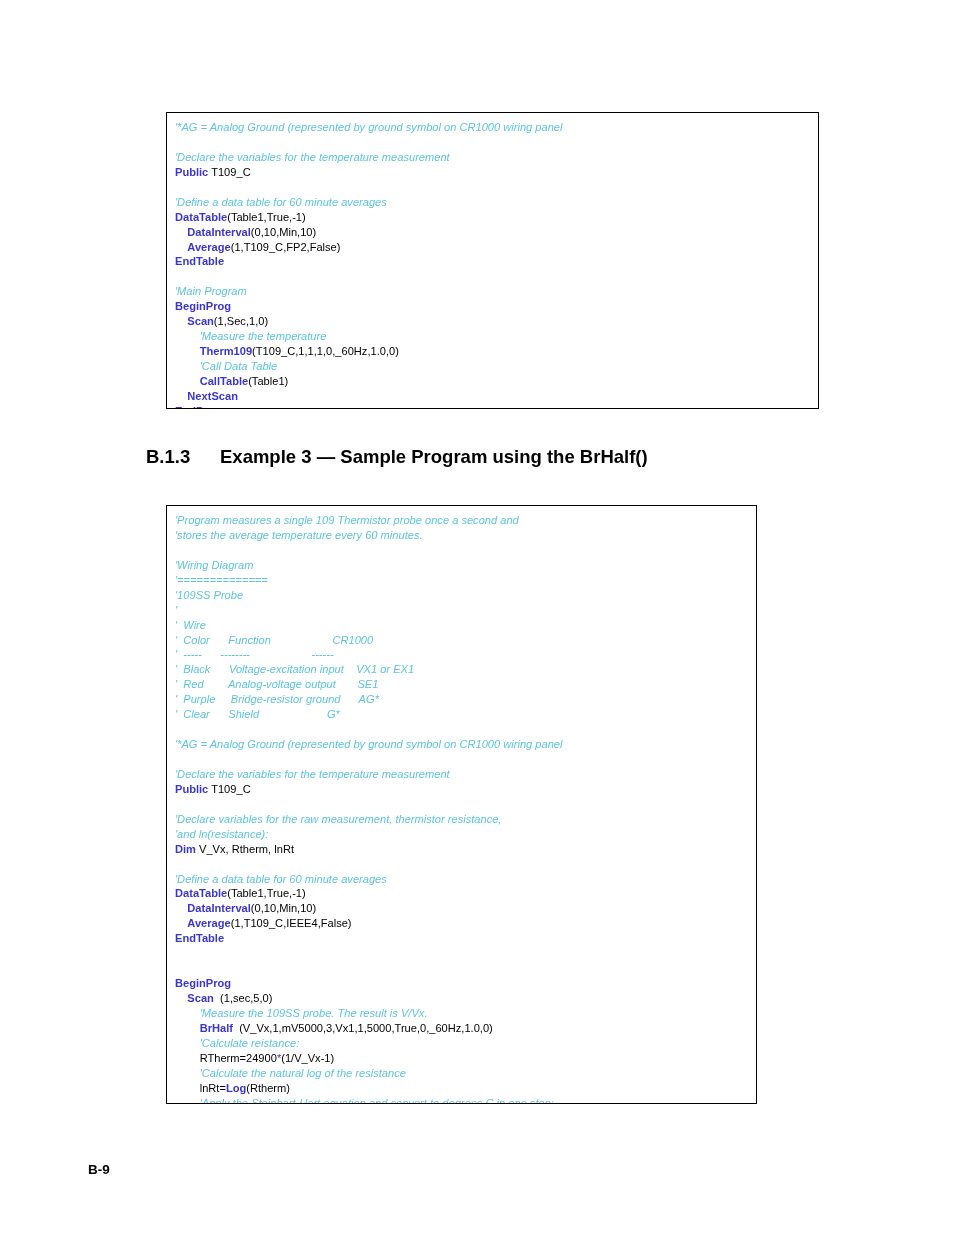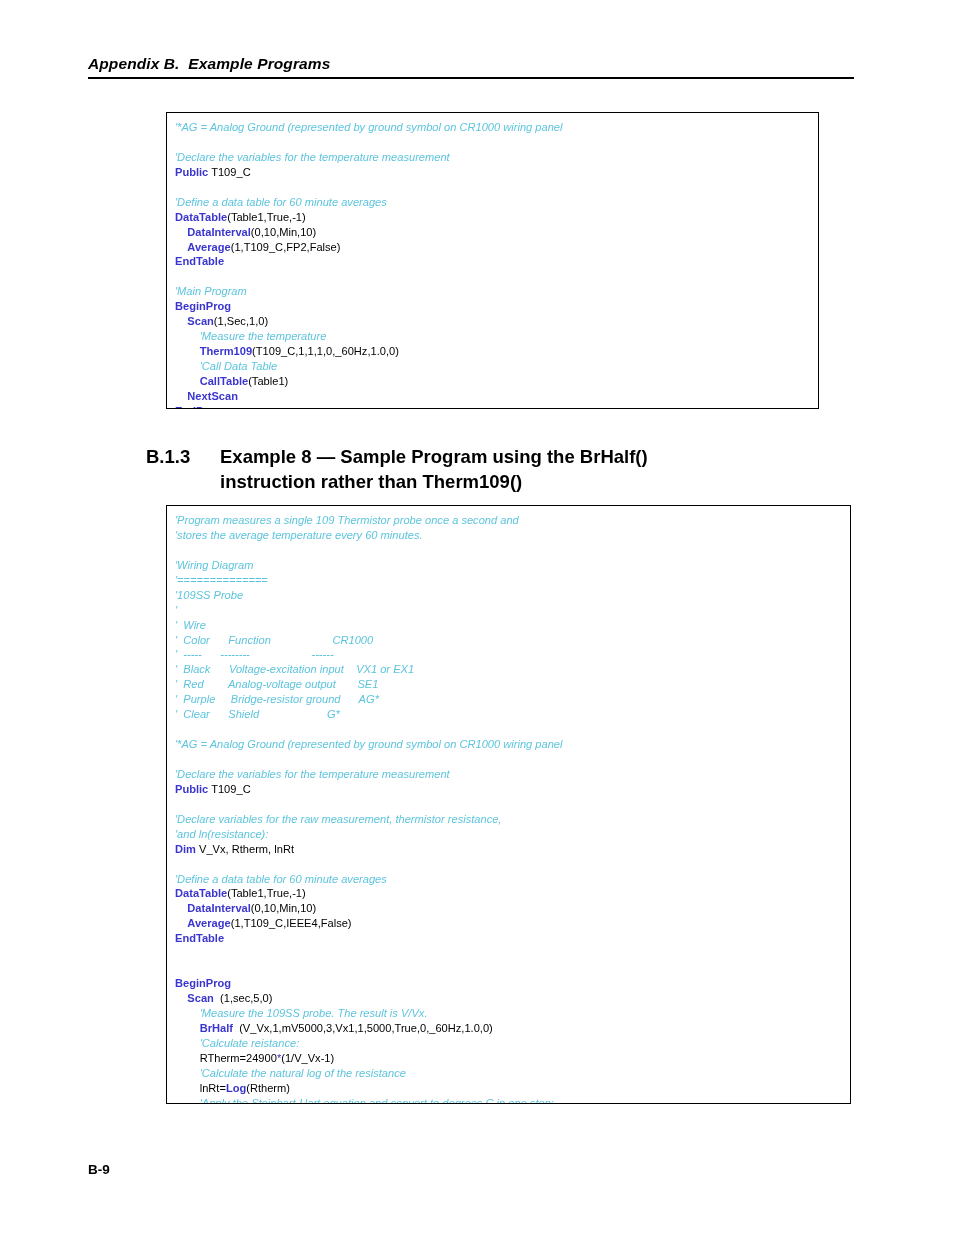--- a/index.html
+++ b/index.html
@@ -57,21 +57,21 @@
   #code-box-1 {
     left: 166px;
     top: 112px;
     width: 653px;
     height: 297px;
     padding: 7px 6px 6px 8px;
   }
   #code-box-2 {
     left: 166px;
     top: 505px;
-    width: 685px;
+    width: 591px;
     height: 599px;
     padding: 7px 6px 6px 8px;
   }
 
   .code {
     font-family: Liberation Sans, sans-serif;
     font-size: 11.1px;
     line-height: 14.95px;
     white-space: pre;
     color: #000000;
@@ -138,32 +138,27 @@
     font-size: 13.5px;
     color: #000;
     white-space: pre;
   }
 </style>
 </head>
 <body>
 
 <div class="page">
 
-  <div class="running-header">
-    <span class="hdr-text">Appendix B.  Example Programs</span>
-    <div class="hdr-rule"></div>
-  </div>
 
   <div class="code-box" id="code-box-1">
     <div class="code" id="code-1"><span class="ln"><span class="c-comment">'*AG = Analog Ground (represented by ground symbol on CR1000 wiring panel</span></span><span class="ln blank">&nbsp;</span><span class="ln"><span class="c-comment">'Declare the variables for the temperature measurement</span></span><span class="ln"><span class="c-kw">Public</span><span class="c-plain"> T109_C</span></span><span class="ln blank">&nbsp;</span><span class="ln"><span class="c-comment">'Define a data table for 60 minute averages</span></span><span class="ln"><span class="c-kw">DataTable</span><span class="c-plain">(Table1,True,-1)</span></span><span class="ln"><span class="c-plain">    </span><span class="c-kw">DataInterval</span><span class="c-plain">(0,10,Min,10)</span></span><span class="ln"><span class="c-plain">    </span><span class="c-kw">Average</span><span class="c-plain">(1,T109_C,FP2,False)</span></span><span class="ln"><span class="c-kw">EndTable</span></span><span class="ln blank">&nbsp;</span><span class="ln"><span class="c-comment">'Main Program</span></span><span class="ln"><span class="c-kw">BeginProg</span></span><span class="ln"><span class="c-plain">    </span><span class="c-kw">Scan</span><span class="c-plain">(1,Sec,1,0)</span></span><span class="ln"><span class="c-plain">        </span><span class="c-comment">'Measure the temperature</span></span><span class="ln"><span class="c-plain">        </span><span class="c-kw">Therm109</span><span class="c-plain">(T109_C,1,1,1,0,_60Hz,1.0,0)</span></span><span class="ln"><span class="c-plain">        </span><span class="c-comment">'Call Data Table</span></span><span class="ln"><span class="c-plain">        </span><span class="c-kw">CallTable</span><span class="c-plain">(Table1)</span></span><span class="ln"><span class="c-plain">    </span><span class="c-kw">NextScan</span></span><span class="ln"><span class="c-kw">EndProg</span></span></div>
   </div>
 
   <div class="section-heading">
-    <span class="sh-row"><span class="sh-num">B.1.3</span><span>Example 8 — Sample Program using the BrHalf()</span></span>
-    <span class="sh-row sh-line2">instruction rather than Therm109()</span>
+    <span class="sh-row"><span class="sh-num">B.1.3</span><span>Example 3 — Sample Program using the BrHalf()</span></span>
   </div>
 
   <div class="code-box" id="code-box-2">
     <div class="code" id="code-2"><span class="ln"><span class="c-comment">'Program measures a single 109 Thermistor probe once a second and</span></span><span class="ln"><span class="c-comment">'stores the average temperature every 60 minutes.</span></span><span class="ln blank">&nbsp;</span><span class="ln"><span class="c-comment">'Wiring Diagram</span></span><span class="ln"><span class="c-comment">'==============</span></span><span class="ln"><span class="c-comment">'109SS Probe</span></span><span class="ln"><span class="c-comment">'</span></span><span class="ln"><span class="c-comment">'  Wire</span></span><span class="ln"><span class="c-comment">'  Color      Function                    CR1000</span></span><span class="ln"><span class="c-comment">'  -----      --------                    ------</span></span><span class="ln"><span class="c-comment">'  Black      Voltage-excitation input    VX1 or EX1</span></span><span class="ln"><span class="c-comment">'  Red        Analog-voltage output       SE1</span></span><span class="ln"><span class="c-comment">'  Purple     Bridge-resistor ground      AG*</span></span><span class="ln"><span class="c-comment">'  Clear      Shield                      G*</span></span><span class="ln blank">&nbsp;</span><span class="ln"><span class="c-comment">'*AG = Analog Ground (represented by ground symbol on CR1000 wiring panel</span></span><span class="ln blank">&nbsp;</span><span class="ln"><span class="c-comment">'Declare the variables for the temperature measurement</span></span><span class="ln"><span class="c-kw">Public</span><span class="c-plain"> T109_C</span></span><span class="ln blank">&nbsp;</span><span class="ln"><span class="c-comment">'Declare variables for the raw measurement, thermistor resistance,</span></span><span class="ln"><span class="c-comment">'and ln(resistance):</span></span><span class="ln"><span class="c-kw">Dim</span><span class="c-plain"> V_Vx, Rtherm, lnRt</span></span><span class="ln blank">&nbsp;</span><span class="ln"><span class="c-comment">'Define a data table for 60 minute averages</span></span><span class="ln"><span class="c-kw">DataTable</span><span class="c-plain">(Table1,True,-1)</span></span><span class="ln"><span class="c-plain">    </span><span class="c-kw">DataInterval</span><span class="c-plain">(0,10,Min,10)</span></span><span class="ln"><span class="c-plain">    </span><span class="c-kw">Average</span><span class="c-plain">(1,T109_C,IEEE4,False)</span></span><span class="ln"><span class="c-kw">EndTable</span></span><span class="ln blank">&nbsp;</span><span class="ln blank">&nbsp;</span><span class="ln"><span class="c-kw">BeginProg</span></span><span class="ln"><span class="c-plain">    </span><span class="c-kw">Scan</span><span class="c-plain">  (1,sec,5,0)</span></span><span class="ln"><span class="c-plain">        </span><span class="c-comment">'Measure the 109SS probe. The result is V/Vx.</span></span><span class="ln"><span class="c-plain">        </span><span class="c-kw">BrHalf</span><span class="c-plain">  (V_Vx,1,mV5000,3,Vx1,1,5000,True,0,_60Hz,1.0,0)</span></span><span class="ln"><span class="c-plain">        </span><span class="c-comment">'Calculate reistance:</span></span><span class="ln"><span class="c-plain">        </span><span class="c-plain">RTherm=24900</span><span class="c-op">*</span><span class="c-plain">(1/V_Vx-1)</span></span><span class="ln"><span class="c-plain">        </span><span class="c-comment">'Calculate the natural log of the resistance</span></span><span class="ln"><span class="c-plain">        </span><span class="c-plain">lnRt=</span><span class="c-kw">Log</span><span class="c-plain">(Rtherm)</span></span><span class="ln"><span class="c-plain">        </span><span class="c-comment">'Apply the Steinhart-Hart equation and convert to degrees C in one step:</span></span></div>
   </div>
 
   <div class="page-footer">
     <span class="folio">B-9</span>
   </div>
 

